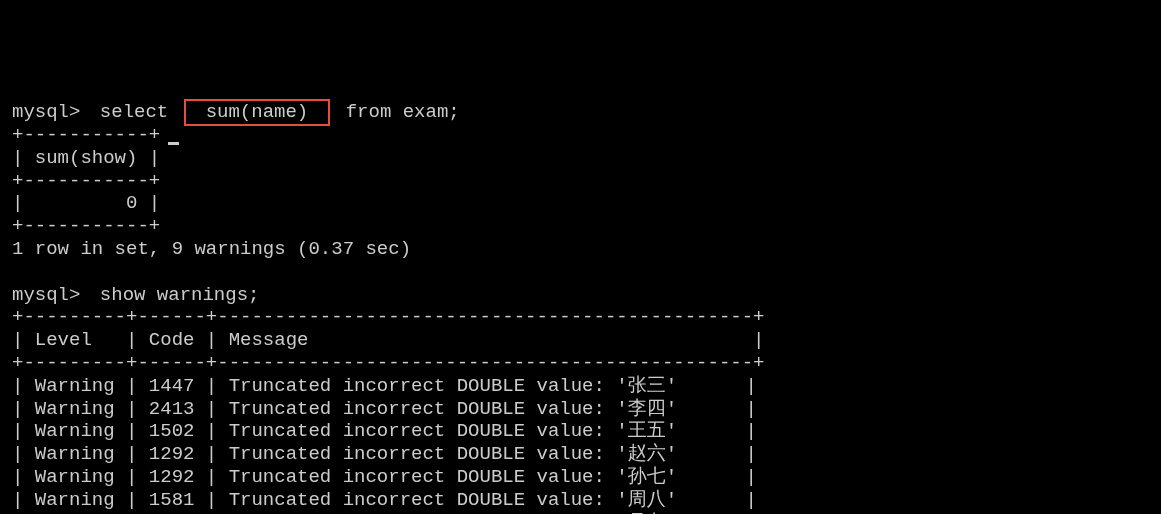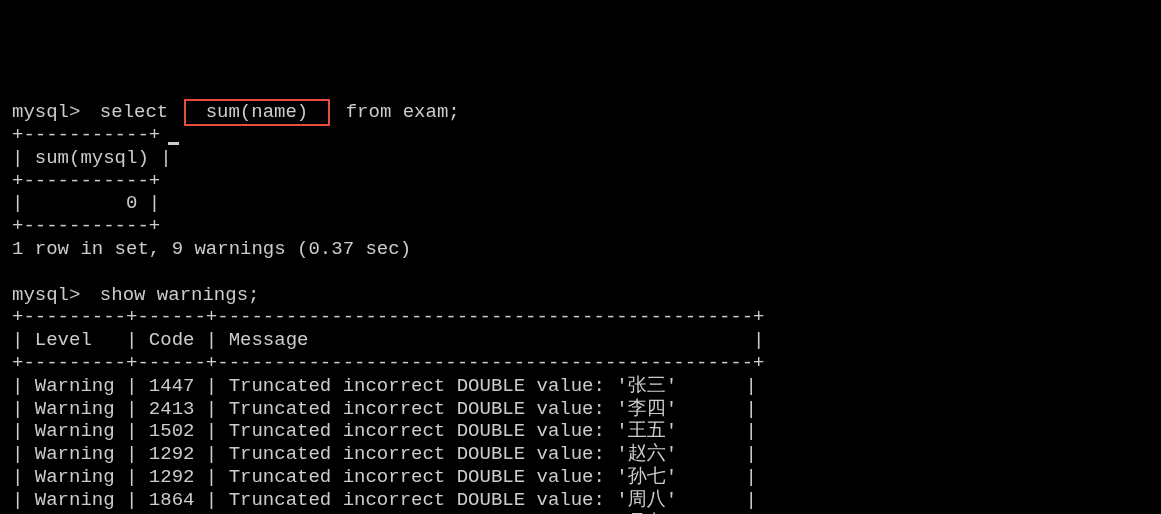--- a/index.html
+++ b/index.html
@@ -34,35 +34,35 @@
       margin-bottom: 2px;
     }
   </style>
 </head>
 <body>
 
 
 
 <span>mysql&gt; </span><span>select </span><span class="highlight-box"><span>sum(name)</span></span><span> from exam;</span>
 <span>+-----------+</span><span class="cursor"></span>
-<span>| sum(mysql) |</span>
+<span>| sum(show) |</span>
 <span>+-----------+</span>
 <span>|         0 |</span>
 <span>+-----------+</span>
 <span>1 row in set, 9 warnings (0.37 sec)</span>
 
 <span>mysql&gt; </span><span>show warnings;</span>
 <span>+---------+------+-----------------------------------------------+</span>
 <span>| Level   | Code | Message                                       |</span>
 <span>+---------+------+-----------------------------------------------+</span>
 <span>| Warning | 1447 | Truncated incorrect DOUBLE value: '张三'      |</span>
 <span>| Warning | 2413 | Truncated incorrect DOUBLE value: '李四'      |</span>
 <span>| Warning | 1502 | Truncated incorrect DOUBLE value: '王五'      |</span>
 <span>| Warning | 1292 | Truncated incorrect DOUBLE value: '赵六'      |</span>
 <span>| Warning | 1292 | Truncated incorrect DOUBLE value: '孙七'      |</span>
-<span>| Warning | 1864 | Truncated incorrect DOUBLE value: '周八'      |</span>
+<span>| Warning | 1581 | Truncated incorrect DOUBLE value: '周八'      |</span>
 <span>| Warning | 1292 | Truncated incorrect DOUBLE value: '吴九'      |</span>
 
 
 
 
 
 
 
 </body></html>

